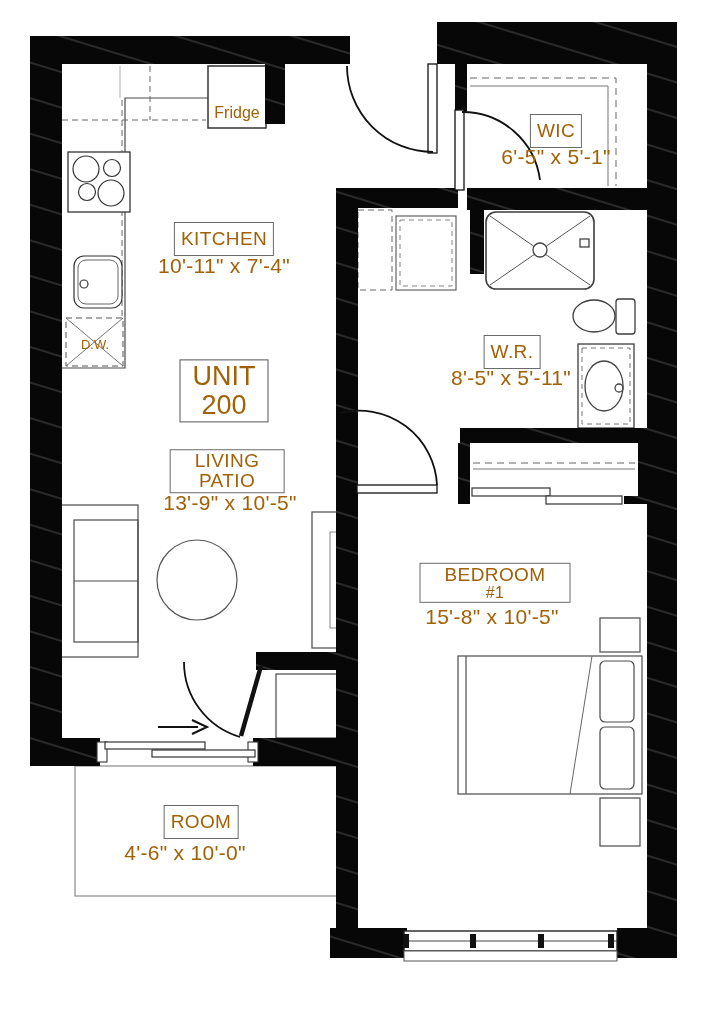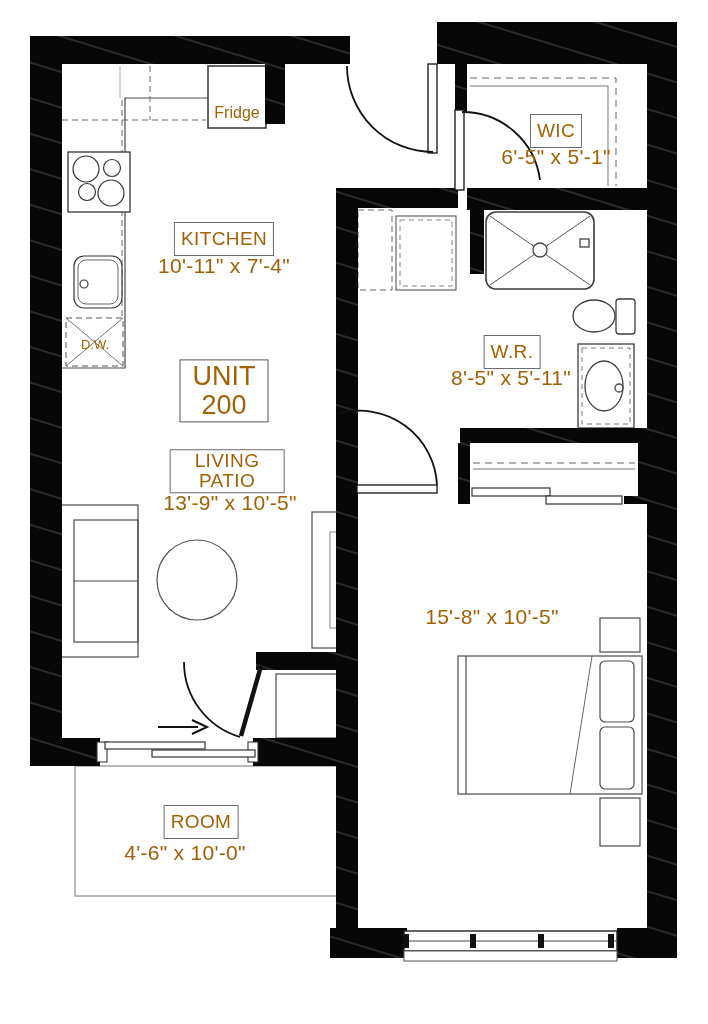--- a/index.html
+++ b/index.html
@@ -170,20 +170,24 @@
   <div>UNIT</div>
   <div>200</div>
 </div>
 
 <div class="lbl boxed twoline" style="left:227px;top:471px">
   <div>LIVING</div>
   <div>PATIO</div>
 </div>
 <div class="lbl dims" style="left:230px;top:503px">13'-9" x 10'-5"</div>
 
+<div class="lbl boxed twoline" style="left:495px;top:583px">
+  <div>BEDROOM</div>
+  <div class="sub">#1</div>
+</div>
 <div class="lbl dims" style="left:492px;top:617px">15'-8" x 10'-5"</div>
 
 <div class="lbl boxed" style="left:201px;top:822px">ROOM</div>
 <div class="lbl dims" style="left:185px;top:853px">4'-6" x 10'-0"</div>
 
 <div class="lbl small-lbl" style="left:237px;top:113px;font-size:16px">Fridge</div>
 <div class="lbl small-lbl" style="left:95px;top:344px">D.W.</div>
 
 </div>
 

